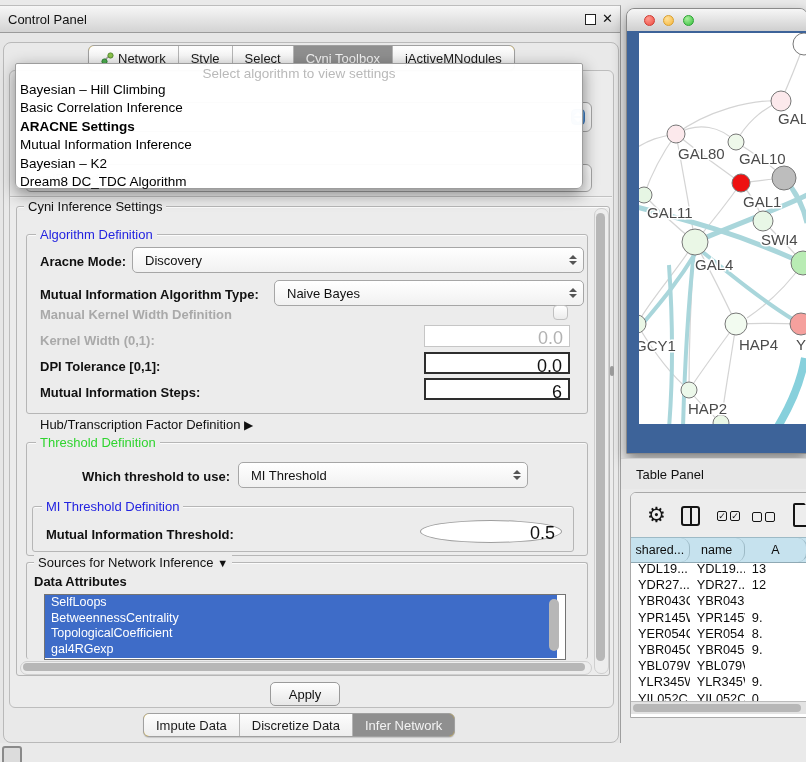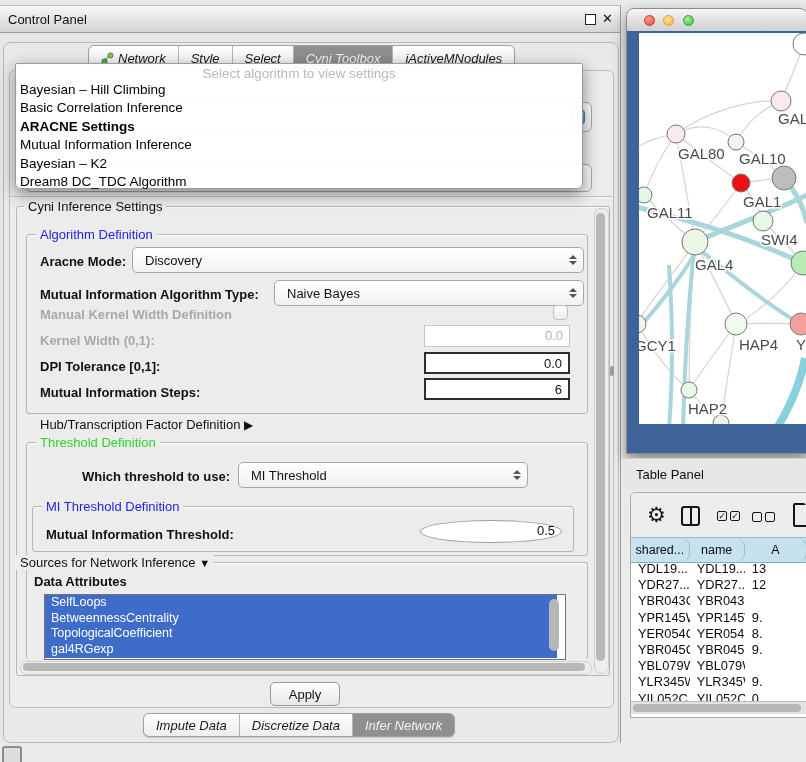--- a/index.html
+++ b/index.html
@@ -6,40 +6,40 @@
   body{font-family:"Liberation Sans","DejaVu Sans",sans-serif;}
   #desktop{position:relative;width:806px;height:762px;background:#eaeaea;overflow:hidden;}
   .abs{position:absolute;}
   
   #cp-window{left:0;top:5px;width:620px;height:737px;background:#e6e6e6;border-right:1px solid #9e9e9e;border-top:1px solid #bdbdbd;}
   #cp-titlebar{left:0;top:0;width:100%;height:26px;background:linear-gradient(#f7f7f7,#d3d3d3);border-bottom:1px solid #9a9a9a;}
   #cp-title{left:8px;top:6px;font-size:13px;color:#111;}
   .tb-float{right:24px;top:8px;width:9px;height:9px;border:1.5px solid #222;background:#fff;}
   .tb-close{right:7px;top:5px;font-size:13px;font-weight:bold;color:#111;}
   
-  .tabbar{display:flex;border:1px solid #a0a0a0;border-radius:6px;overflow:hidden;background:#eab308;box-shadow:0 1px 1px rgba(0,0,0,.15);font-style:italic;}
+  .tabbar{display:flex;border:1px solid #a0a0a0;border-radius:6px;overflow:hidden;background:#eab308;box-shadow:0 1px 1px rgba(0,0,0,.15);}
   .tab{display:flex;align-items:center;justify-content:center;gap:4px;font-size:13px;color:#1a1a1a;background:linear-gradient(#fdfdfd,#eeeeee);border-left:1px solid #b5b5b5;padding:0 12px;height:100%;box-sizing:border-box;white-space:nowrap;}
   .tab:first-child{border-left:none;}
   .tab.sel{background:#8f8f8f;color:#f3f3f3;}
   #top-tabs{left:88px;top:39px;height:24px;}
   #bottom-tabs{left:143px;top:707px;height:22px;}
   
   #cp-outer{left:3px;top:36px;width:614px;height:699px;border:1px solid #b9b9b9;border-radius:8px;background:#e9e9e9;}
   #cp-content{left:9px;top:64px;width:603px;height:636px;border:1px solid #bdbdbd;border-radius:6px;background:#ececec;}
   #cp-divider{left:10px;top:190px;width:602px;height:1px;background:#c2c2c2;border-bottom:1px solid #f4f4f4;}
   
   .combo{background:linear-gradient(#ffffff,#f1f1f1);border:1px solid #a6a6a6;border-radius:5px;box-sizing:border-box;}
   .combo .val{position:absolute;left:12px;top:0;bottom:0;display:flex;align-items:center;font-size:13px;color:#111;}
   .stepper{position:absolute;right:6px;top:50%;transform:translateY(-50%);display:flex;flex-direction:column;gap:2px;align-items:center;}
   .arr-up{width:0;height:0;border-left:4px solid transparent;border-right:4px solid transparent;border-bottom:4px solid #555;}
   .arr-dn{width:0;height:0;border-left:4px solid transparent;border-right:4px solid transparent;border-top:4px solid #555;}
   .blue-stepper{background:linear-gradient(#7cb3e8,#4f90d6);border:1px solid #3f7dc0;border-radius:4px;padding:2px 2px;}
   .blue-stepper .arr-up{border-bottom-color:#fff;}
   .blue-stepper .arr-dn{border-top-color:#fff;}
-  .field{background:#fff;box-sizing:border-box;font-size:13px;color:#111;text-align:right;padding:2px 6px 0 0;}
+  .field{background:#fff;box-sizing:border-box;font-size:18px;color:#111;text-align:right;padding:2px 6px 0 0;}
   .field.dark{border:2px solid #2e2e2e;}
   .field.light{border:1px solid #9e9e9e;}
   .field.dis{border:1px solid #c6c6c6;color:#b2b2b2;}
   .lbl{font-size:13px;font-weight:bold;color:#111;white-space:nowrap;}
   .lbl.dis{color:#a9a9a9;}
   .group{border:1px solid #b6b6b6;border-radius:3px;box-shadow:inset 0 1px 0 #fbfbfb;}
   .gtitle{position:absolute;background:#ececec;padding:0 4px;font-size:13px;white-space:nowrap;}
   .gtitle.blue{color:#2323e0;}
   .gtitle.green{color:#2fd42f;}
   .mac-check{width:15px;height:15px;border:1px solid #c0c0c0;border-radius:4px;background:linear-gradient(#ffffff,#ececec);box-sizing:border-box;}
@@ -181,21 +181,21 @@
           <span class="arr-dn"></span>
         </span>
     </div>
 
     <div class="abs group" style="left:32px;top:500px;width:540px;height:44px;"></div>
     <span class="abs gtitle blue" style="left:42px;top:493px;">MI Threshold Definition</span>
     <span class="abs lbl" style="left:46px;top:521px;">Mutual Information Threshold:</span>
     <div class="abs field light" style="left:420px;top:514px;width:142px;height:23px;">0.5</div>
 
     <div class="abs group" style="left:26px;top:556px;width:560px;height:96px;border-bottom:none;"></div>
-    <span class="abs gtitle" style="left:16px;top:549px;color:#111;"><span>Sources for Network Inference</span> <span style="font-size:11px;">▼</span></span>
+    <span class="abs gtitle" style="left:34px;top:549px;color:#111;"><span>Sources for Network Inference</span> <span style="font-size:11px;">▼</span></span>
     <span class="abs lbl" style="left:34px;top:568px;">Data Attributes</span>
     <div id="attr-list" class="abs">
         <div class="attr-item" style="background: rgb(62, 108, 200);">SelfLoops</div>
         <div class="attr-item" style="background: rgb(62, 108, 200);">BetweennessCentrality</div>
         <div class="attr-item" style="background: rgb(62, 108, 200);">TopologicalCoefficient</div>
         <div class="attr-item" style="background: rgb(62, 108, 200);">gal4RGexp</div>
       </div>
     <div class="abs sb-thumb" style="left:549px;top:593px;width:10px;height:52px;"></div>
 
     <div class="abs sb-track-v" style="left:594px;top:202px;width:13px;height:464px;">

